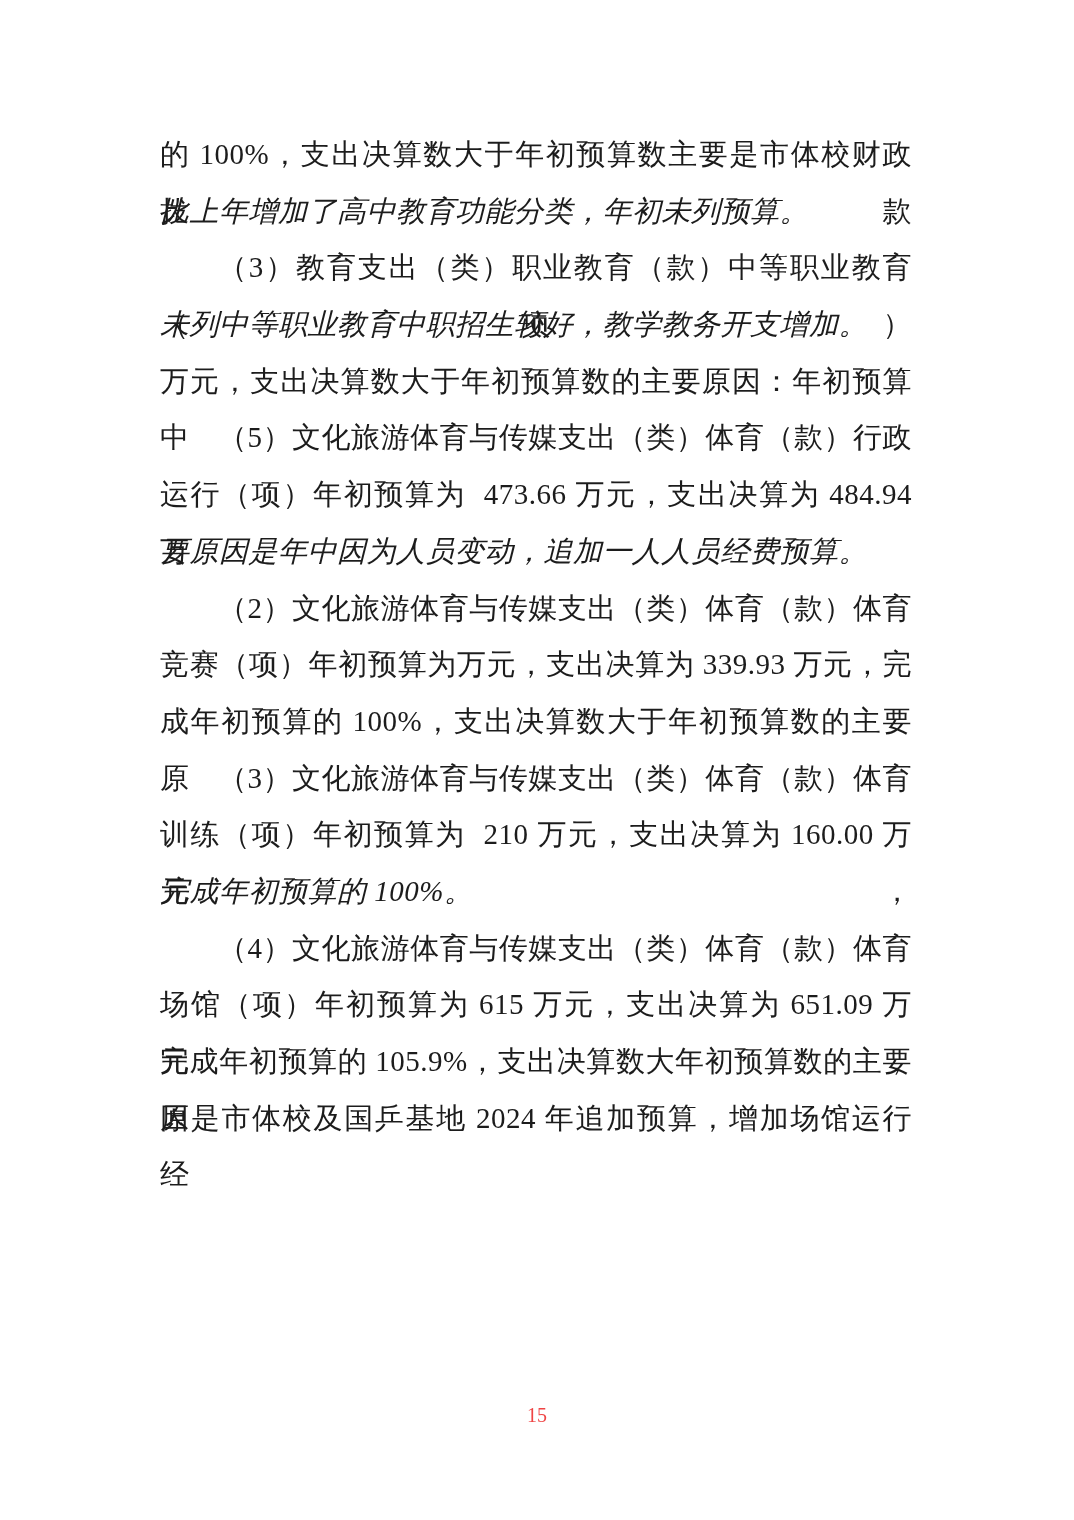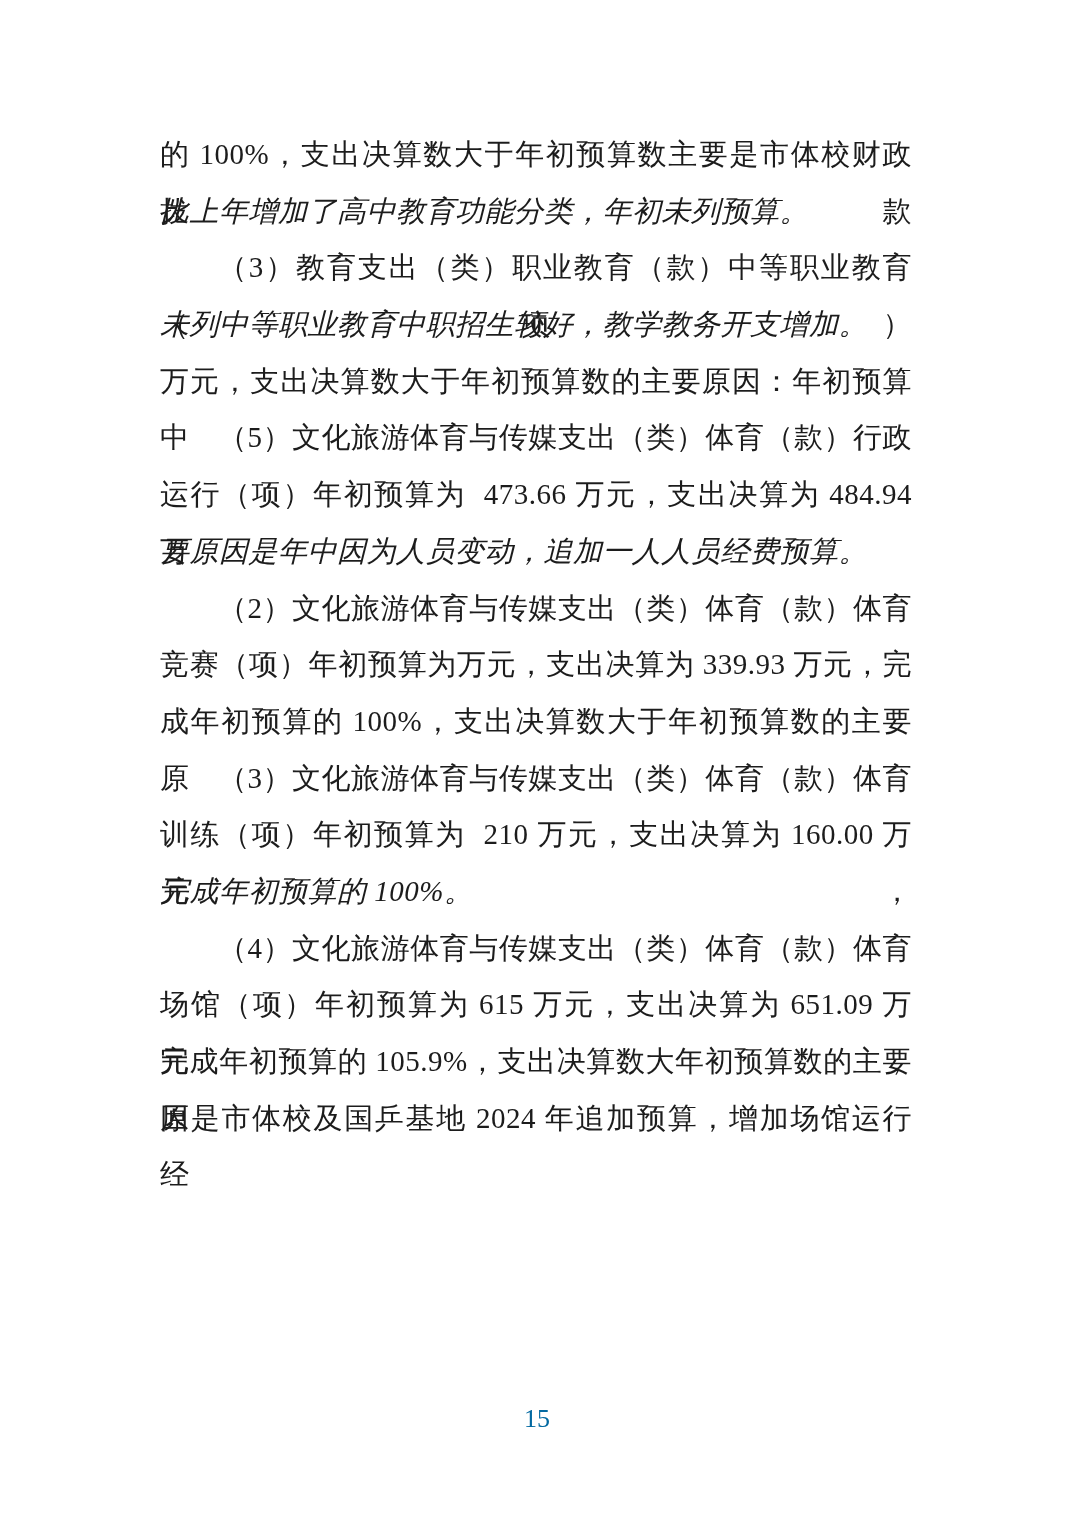--- a/index.html
+++ b/index.html
@@ -44,22 +44,22 @@
   }
   
   .ind2  { text-indent: 2em; }
   .ind15 { text-indent: 1.55em; }
   .page-number {
     position: absolute;
     left: 0;
     right: 0;
     top: 1404px;
     text-align: center;
-    font-size: 26px;
-    color: #0369a1;
+    font-size: 20px;
+    color: #ef4444;
   }
 </style>
 </head>
 <body>
 
 <div class="page">
   <div class="text-block">
     <div class="ln jf">的 100%，支出决算数大于年初预算数主要是市体校财政拨款</div>
     <div class="ln end">比上年增加了高中教育功能分类，年初未列预算。</div>
     <div class="ln jf ind2">（3）教育支出（类）职业教育（款）中等职业教育（项）</div>

